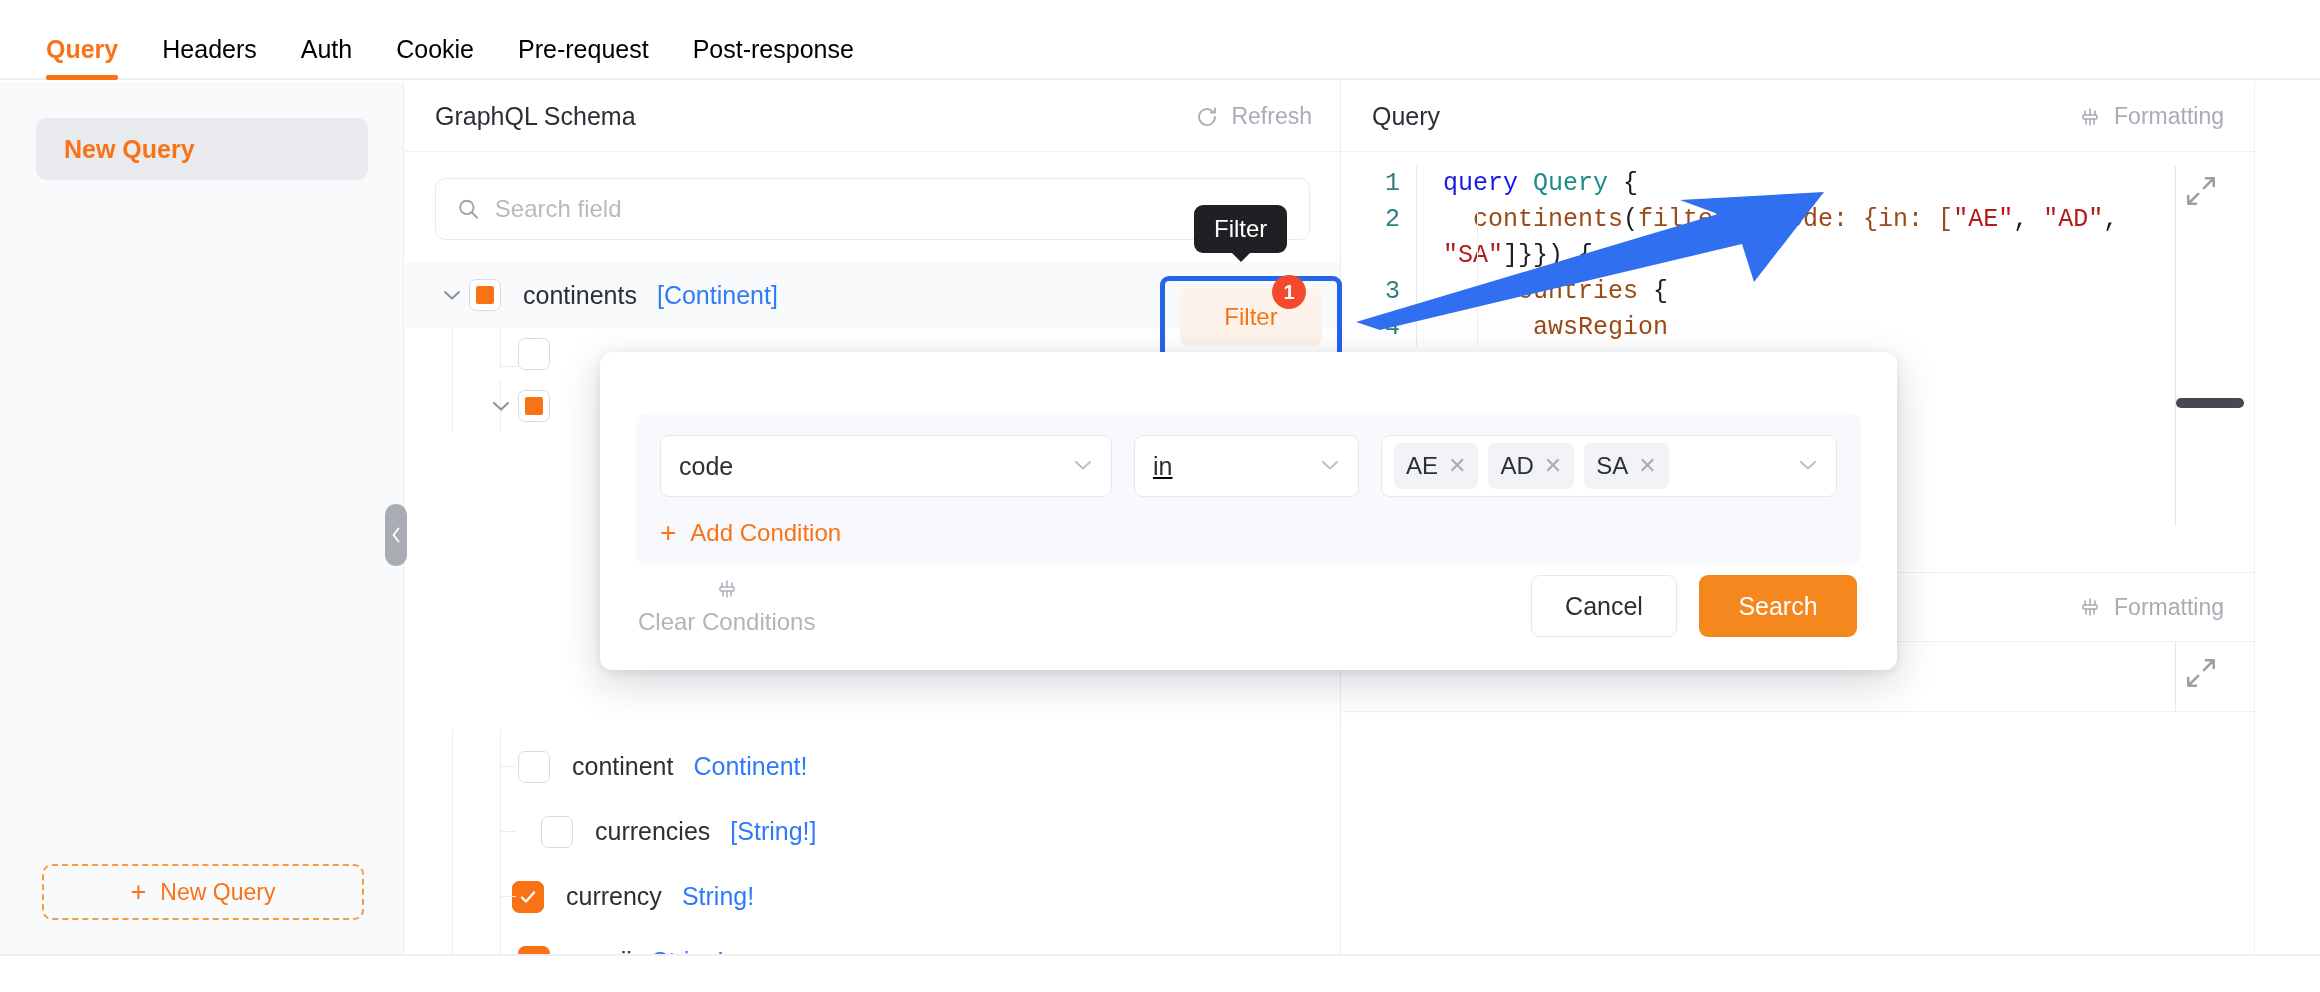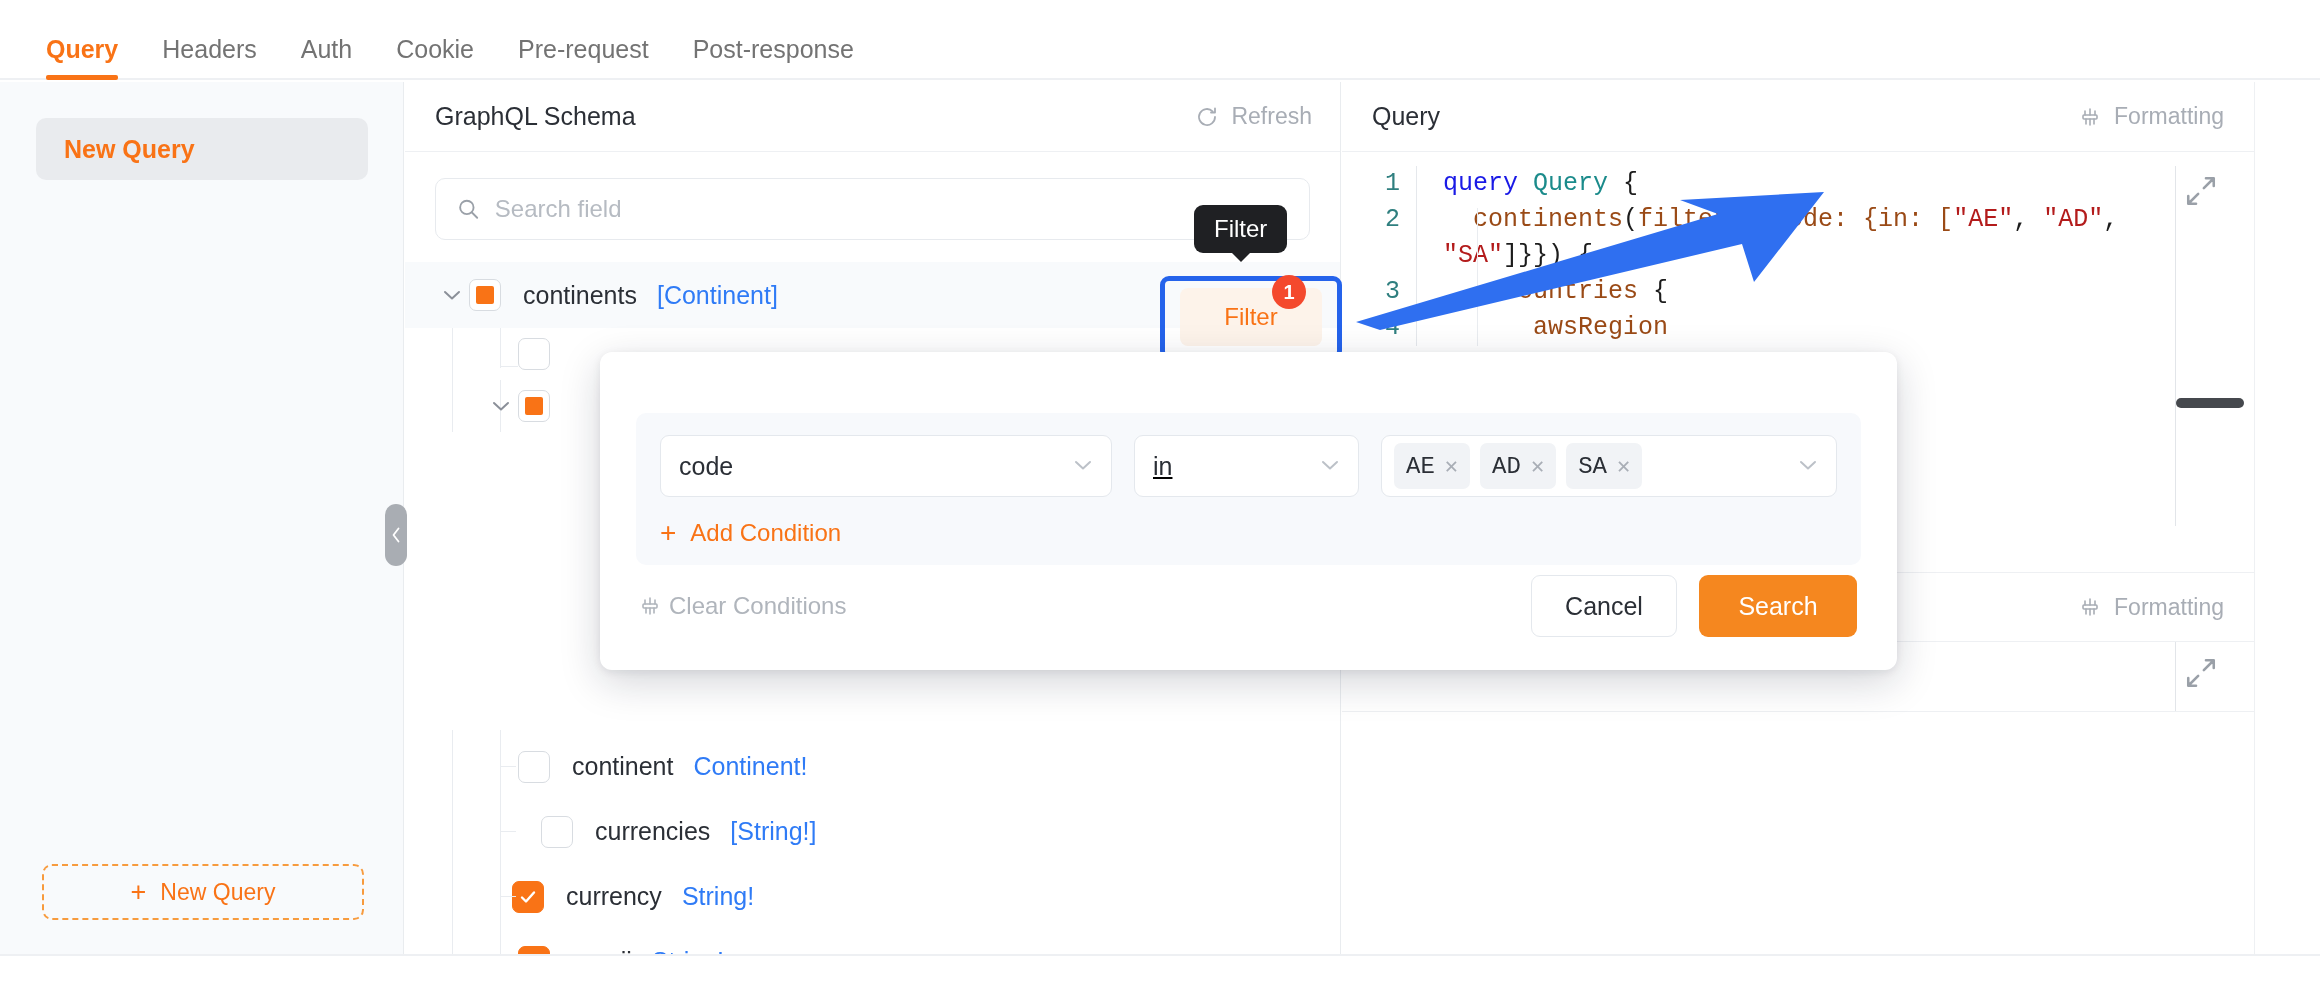--- a/index.html
+++ b/index.html
@@ -14,21 +14,21 @@
   
   .tabbar {
     position: absolute; left: 0; top: 0; width: 2320px; height: 80px;
     background: #fff;
     border-bottom: 2px solid #eef0f3;
     display: flex; align-items: flex-end;
     padding-left: 24px;
   }
   .tab {
     position: relative;
-    font-size: 25px; color: #737373;
+    font-size: 25px; color: #000000;
     padding: 0 22px 16px 22px;
     cursor: pointer; white-space: nowrap;
     line-height: 1;
   }
   .tab.active { color: #f97316; font-weight: 600; }
   .tab.active::after {
     content:""; position:absolute; left: 22px; right: 22px; bottom: -2px;
     height: 5px; background: #f97316; border-radius: 2px;
   }
 
@@ -155,34 +155,34 @@
   }
   .sel .val { font-size: 25px; color:#2b2f36; flex:1; }
   .sel .caret { color:#bcc1c8; margin-left: 12px; }
   .sel-field { width: 452px; }
   .sel-op { width: 225px; text-decoration: underline; }
   .sel-values { flex: 1; padding: 0 18px 0 12px; }
   .chips { display:flex; align-items:center; gap: 10px; flex: 1; }
   .chip {
     background:#f1f3f6; border-radius: 7px; height: 46px; padding: 0 12px;
     display:flex; align-items:center; gap: 10px;
-    font-size: 24px; color:#2b2f36;font-family:Liberation Mono, monospace;
+    font-size: 24px; color:#2b2f36;
   }
   .chip .x { color:#a9aeb6; font-size: 22px; cursor: pointer; }
   .add-cond {
     display:flex; align-items:center; gap: 14px; margin-top: 22px;
     color:#f97316; font-size: 24px; cursor: pointer;
   }
   .add-cond .plus { font-size: 28px; line-height: 1; }
   .pop-foot {
     position:absolute; left:0; right:0; bottom: 0; height: 110px;
     display:flex; align-items:center; justify-content:space-between;
     padding: 0 40px 18px 38px;
   }
-  .clear-cond { display:flex; align-items:center; gap: 7px; color:#b0b5bc; font-size: 24px; cursor:pointer; }
+  .clear-cond { display:flex; align-items:center; gap: 7px; color:#b0b5bc; font-size: 24px; cursor:pointer;flex-direction:column; }
   .foot-btns { display:flex; align-items:center; gap: 22px; }
   .btn {
     height: 62px; border-radius: 9px; display:flex; align-items:center; justify-content:center;
     font-size: 25px; cursor: pointer;
   }
   .btn-cancel { width: 146px; background:#fff; border:1px solid #e4e8ed; color:#2b2f36; }
   .btn-confirm { width: 158px; background:#f5871f; color:#fff; }
 
   
   .query-panel {

